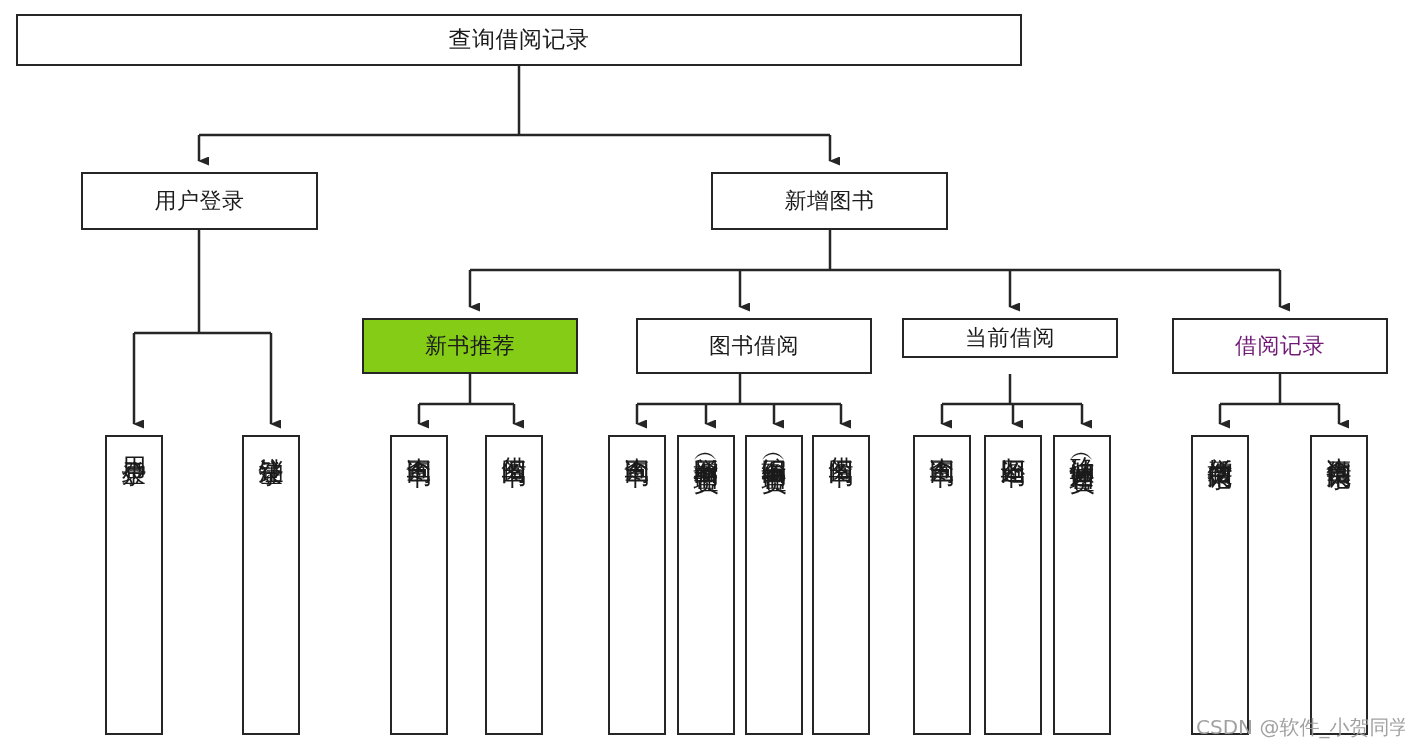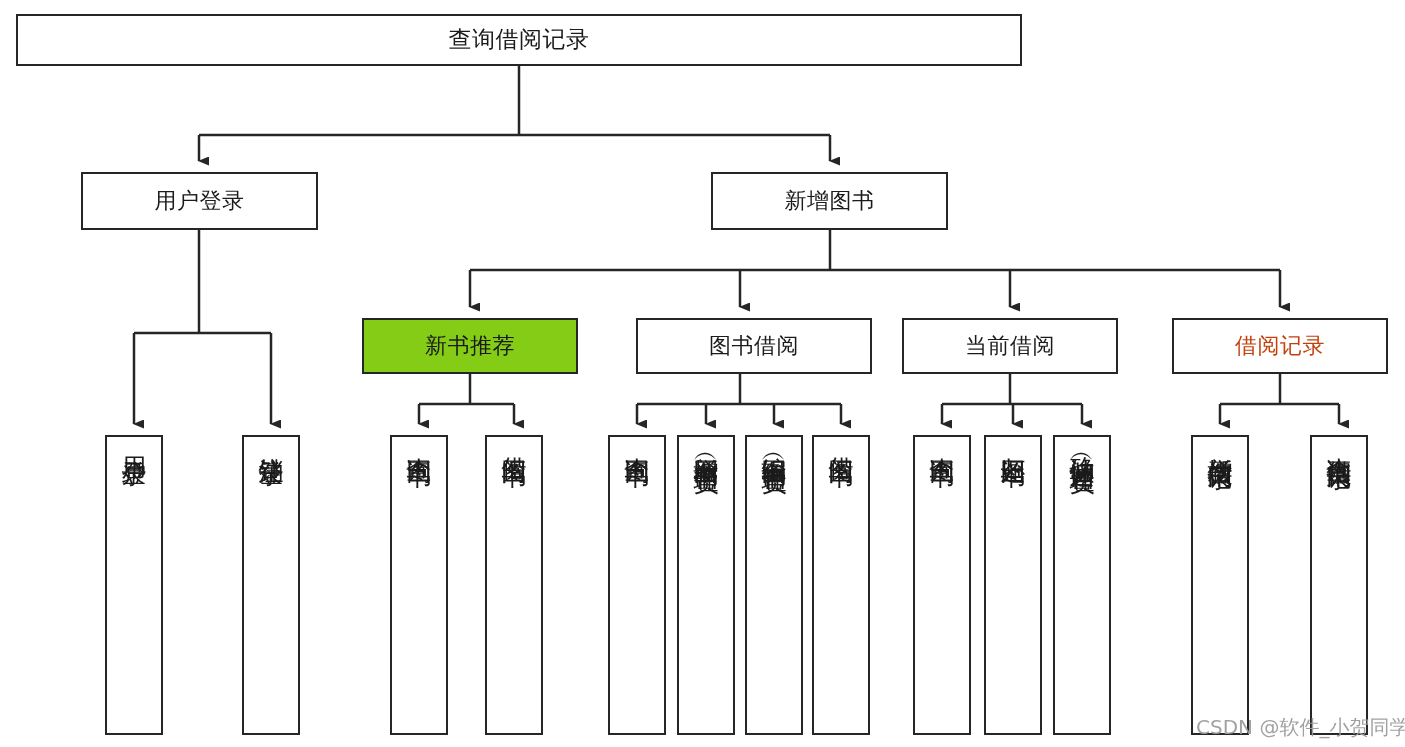--- a/index.html
+++ b/index.html
@@ -134,25 +134,25 @@
       </div>
       <div class="node-box node-horizontal" style="left: 711px; top: 172px; width: 237px; height: 58px; border-color: rgb(38, 38, 38); background: rgb(255, 255, 255);">
         <span class="node-label" style="color: rgb(27, 27, 27);">新增图书</span>
       </div>
       <div class="node-box node-horizontal" style="left: 362px; top: 318px; width: 216px; height: 56px; border-color: rgb(38, 38, 38); background: #84cc16;">
         <span class="node-label" style="color: rgb(27, 27, 27);">新书推荐</span>
       </div>
       <div class="node-box node-horizontal" style="left: 636px; top: 318px; width: 236px; height: 56px; border-color: rgb(38, 38, 38); background: rgb(255, 255, 255);">
         <span class="node-label" style="color: rgb(27, 27, 27);">图书借阅</span>
       </div>
-      <div class="node-box node-horizontal" style="left: 902px; top: 318px; width: 216px; height: 56px; border-color: rgb(38, 38, 38); background: rgb(255, 255, 255);">
+      <div class="node-box node-horizontal" style="left: 902px; top: 318px; width: 216px; height: 40px; border-color: rgb(38, 38, 38); background: rgb(255, 255, 255);">
         <span class="node-label" style="color: rgb(27, 27, 27);">当前借阅</span>
       </div>
       <div class="node-box node-horizontal" style="left: 1172px; top: 318px; width: 216px; height: 56px; border-color: rgb(38, 38, 38); background: rgb(255, 255, 255);">
-        <span class="node-label" style="color: #c2410c;">借阅记录</span>
+        <span class="node-label" style="color: #701a75;">借阅记录</span>
       </div>
       <div class="node-box node-vertical" style="left: 105px; top: 435px; width: 58px; height: 300px; border-color: rgb(38, 38, 38); background: rgb(255, 255, 255);">
         <span class="node-label" style="color: rgb(27, 27, 27);">用户登录</span>
       </div>
       <div class="node-box node-vertical" style="left: 242px; top: 435px; width: 58px; height: 300px; border-color: rgb(38, 38, 38); background: rgb(255, 255, 255);">
         <span class="node-label" style="color: rgb(27, 27, 27);">注销登录</span>
       </div>
       <div class="node-box node-vertical" style="left: 390px; top: 435px; width: 58px; height: 300px; border-color: rgb(38, 38, 38); background: rgb(255, 255, 255);">
         <span class="node-label" style="color: rgb(27, 27, 27);">查询图书</span>
       </div>

